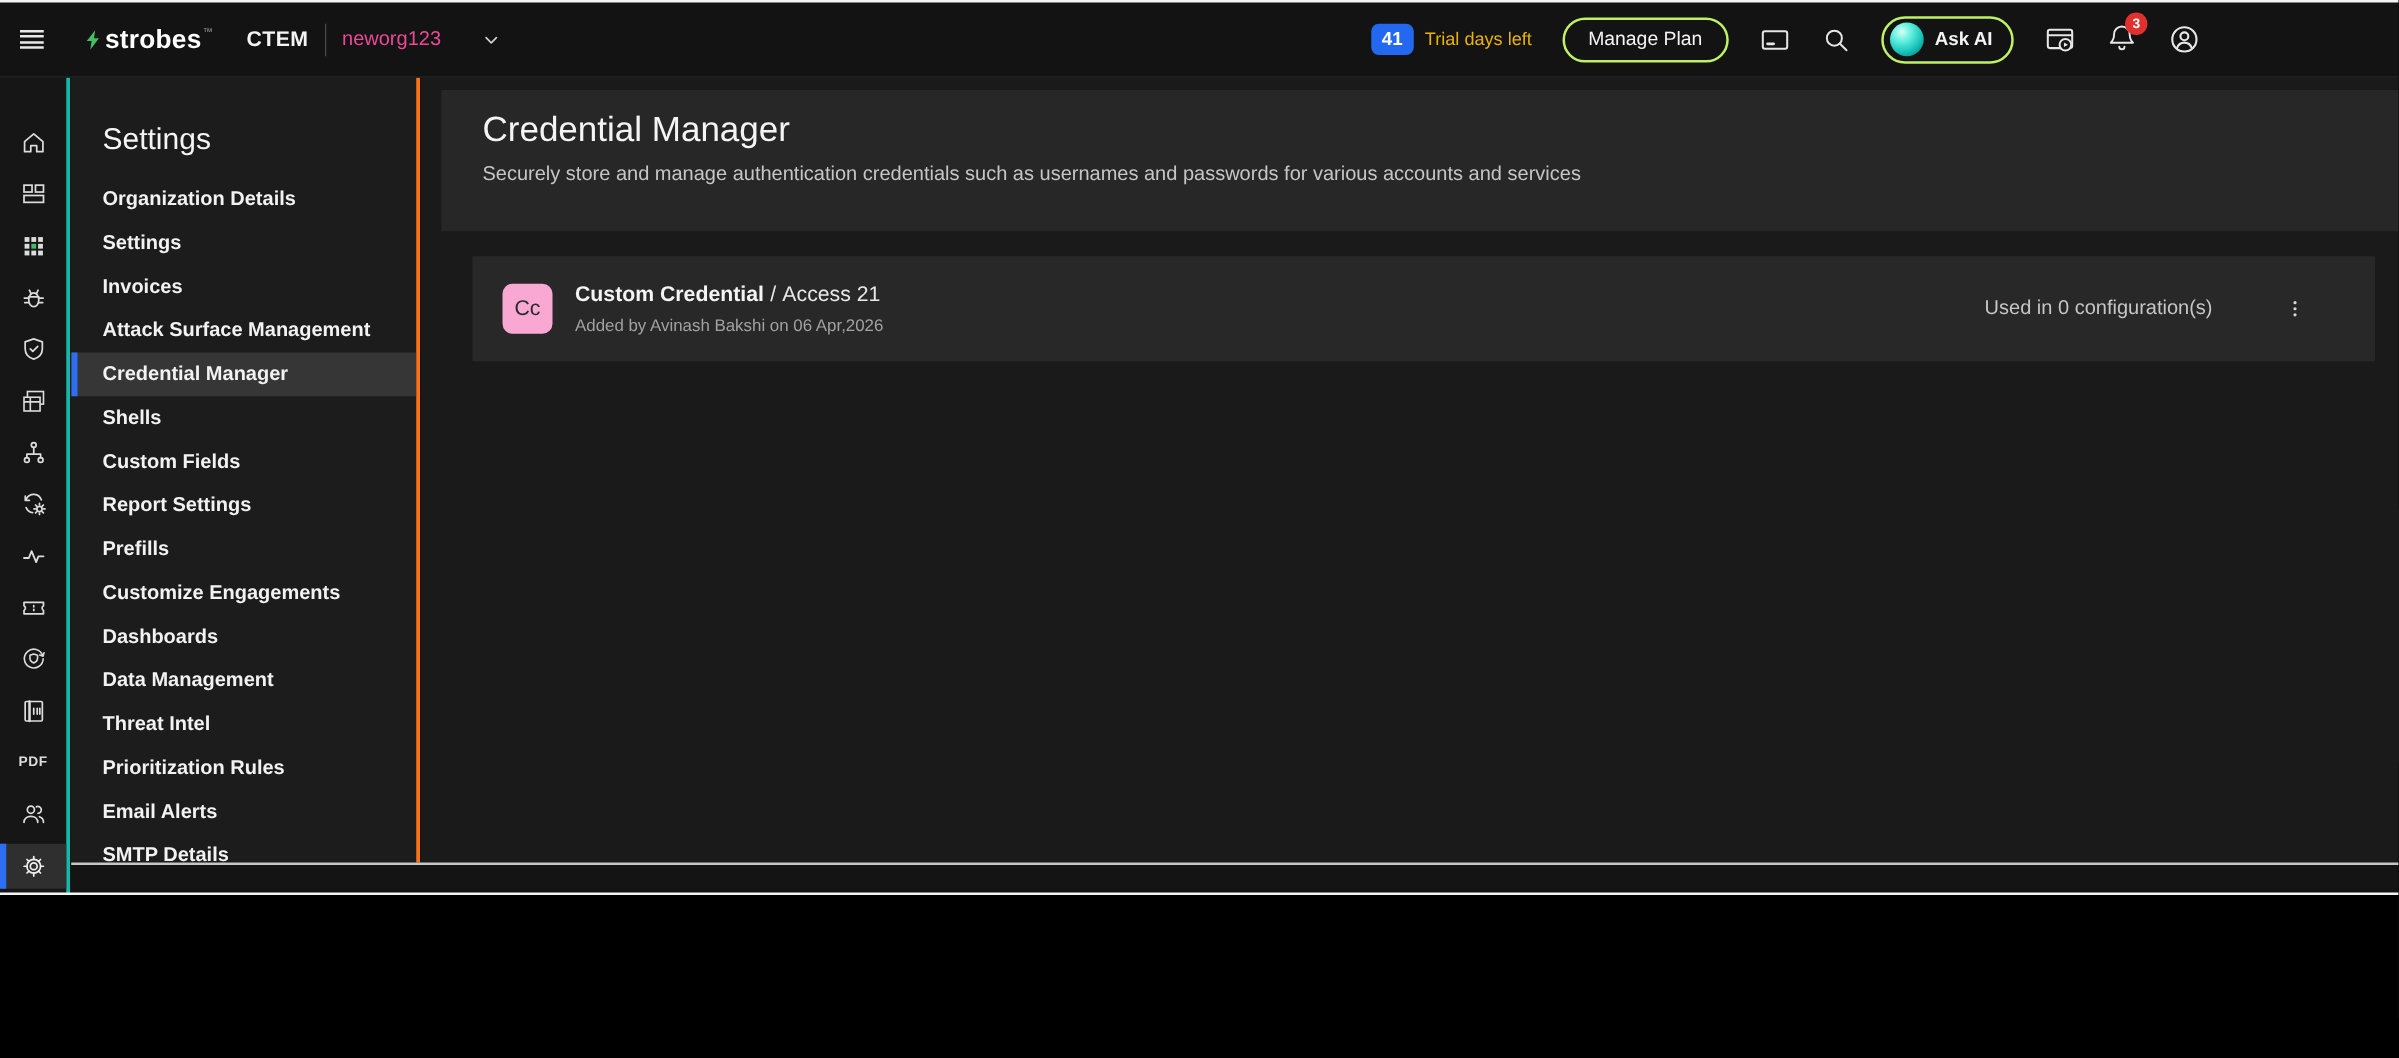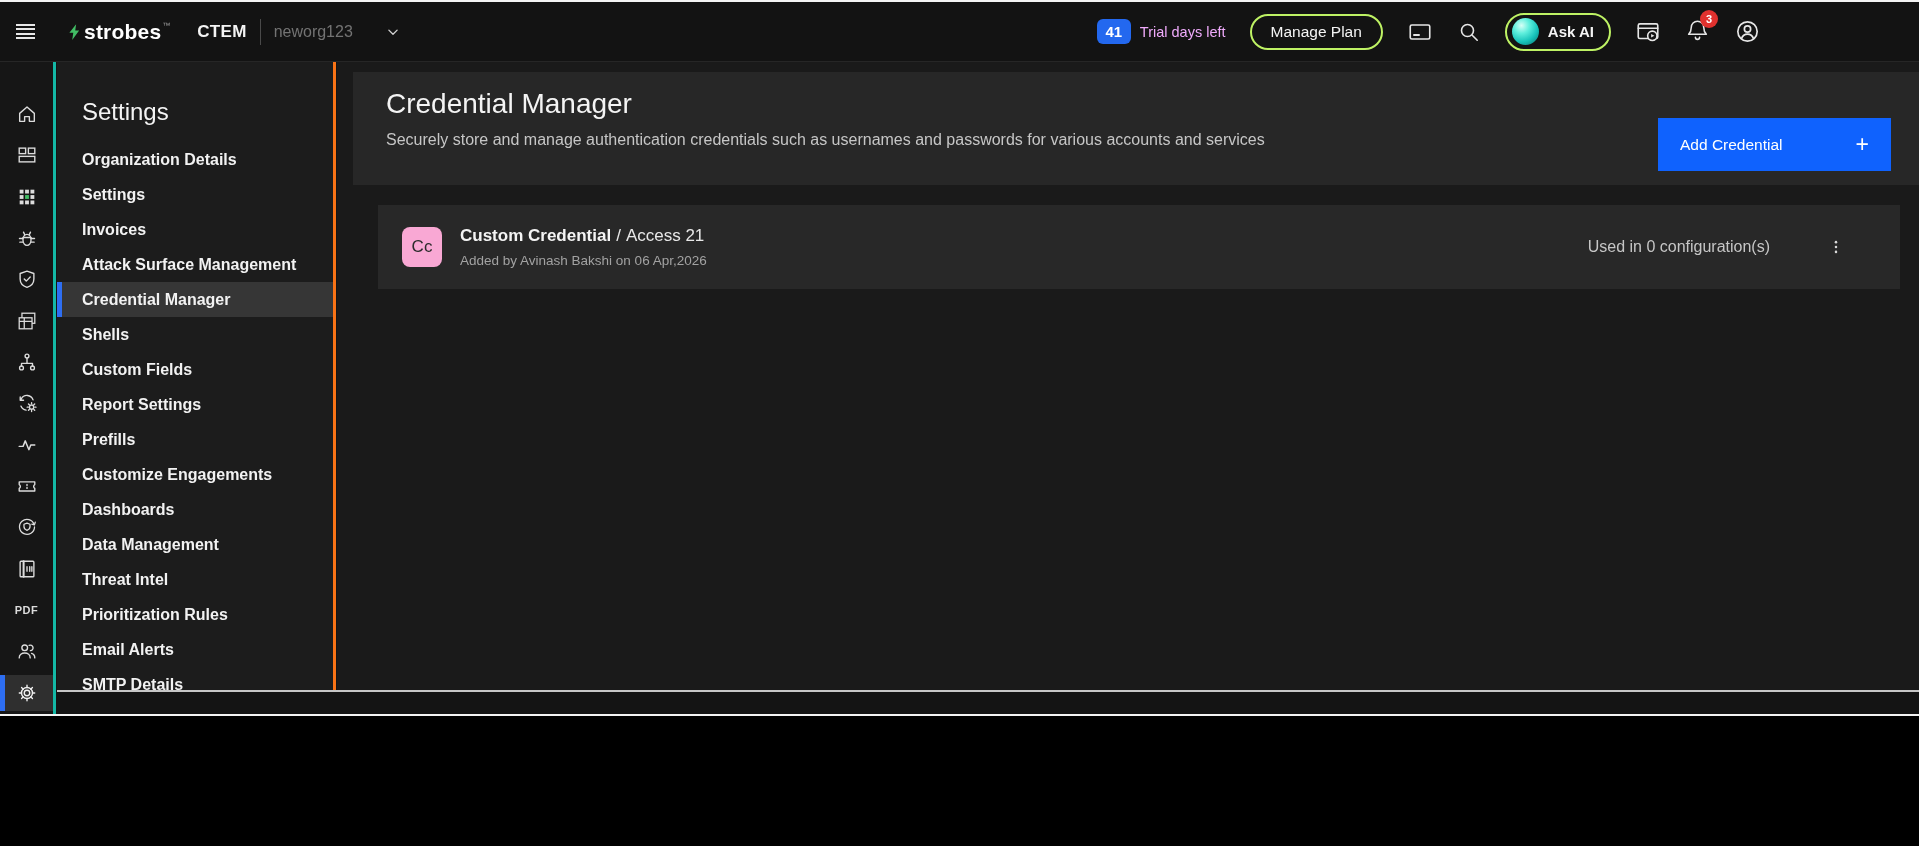--- a/index.html
+++ b/index.html
@@ -19,26 +19,26 @@
   }
   .tb-left { display:flex; align-items:center; }
   .hamburger { width:24px; height:24px; display:flex; flex-direction:column; justify-content:center; gap:2.5px; cursor:pointer; }
   .hamburger span { display:block; width:19px; height:2px; background:#e8e8e8; }
   .logo { display:flex; align-items:flex-start; margin-left:26px; cursor:pointer; }
   .logo-text { font-size:21px; font-weight:700; letter-spacing:.2px; color:#fff; line-height:24px; }
   .logo-tm { font-size:8px; color:#9a9a9a; margin-left:1px; margin-top:1px; }
   .product { font-size:17px; font-weight:700; margin-left:27px; letter-spacing:.3px; }
   .tb-divider { width:1px; height:26px; background:#4a4a4a; margin:0 13px; }
   .org-switcher { display:flex; align-items:center; cursor:pointer; }
-  .org-name { font-size:16px; color:#737373; }
+  .org-name { font-size:16px; color:#ec4899; }
   .tb-right { display:flex; align-items:center; gap:24px; }
   .trial { display:flex; align-items:center; gap:9px; }
   .trial-badge { min-width:34px; height:25px; border-radius:6px; background:#2368ef; color:#fff;
     font-size:15px; font-weight:700; display:flex; align-items:center; justify-content:center; padding:0 6px; }
-  .trial-label { font-size:14.5px; color:#f0abfc; }
+  .trial-label { font-size:14.5px; color:#eab308; }
   .pill { height:36px; border:2px solid #bef264; border-radius:18px; background:transparent;
     color:#f4f4f4; display:flex; align-items:center; cursor:pointer; }
   .manage-plan { padding:0 19px; font-size:15.5px; }
   .askai { padding:0 15px 0 5px; gap:9px; height:38px; border-radius:19px; }
   .ai-orb { width:27px; height:27px; border-radius:50%;
     background:radial-gradient(circle at 35% 28%, #d6fff6 0%, #5fefdd 30%, #17c3ba 62%, #086a66 100%); }
   .askai-label { font-size:15px; font-weight:700; }
   .tb-icon { display:flex; align-items:center; justify-content:center; cursor:pointer; }
   .bell-wrap { position:relative; cursor:pointer; }
   .notif-badge { position:absolute; top:-7px; right:-8px; min-width:18px; height:18px; border-radius:50%;
@@ -302,24 +302,20 @@
       <div class="sb-item">SMTP Details</div>
     </div>
   </aside>
 
   <main class="main">
     <div class="page-band">
       <div class="band-titles">
         <div class="page-title">Credential Manager</div>
         <div class="page-subtitle">Securely store and manage authentication credentials such as usernames and passwords for various accounts and services</div>
       </div>
-      <button class="add-btn">
-        <span>Add Credential</span>
-        <span class="add-plus">+</span>
-      </button>
     </div>
 
     <div class="cred-card">
       <div class="cred-avatar">Cc</div>
       <div class="cred-text">
         <div class="cred-title">
           <span class="cred-name">Custom Credential</span><span class="cred-sep">/</span><span class="cred-id">Access 21</span>
         </div>
         <div class="cred-meta">Added by Avinash Bakshi on 06 Apr,2026</div>
       </div>

